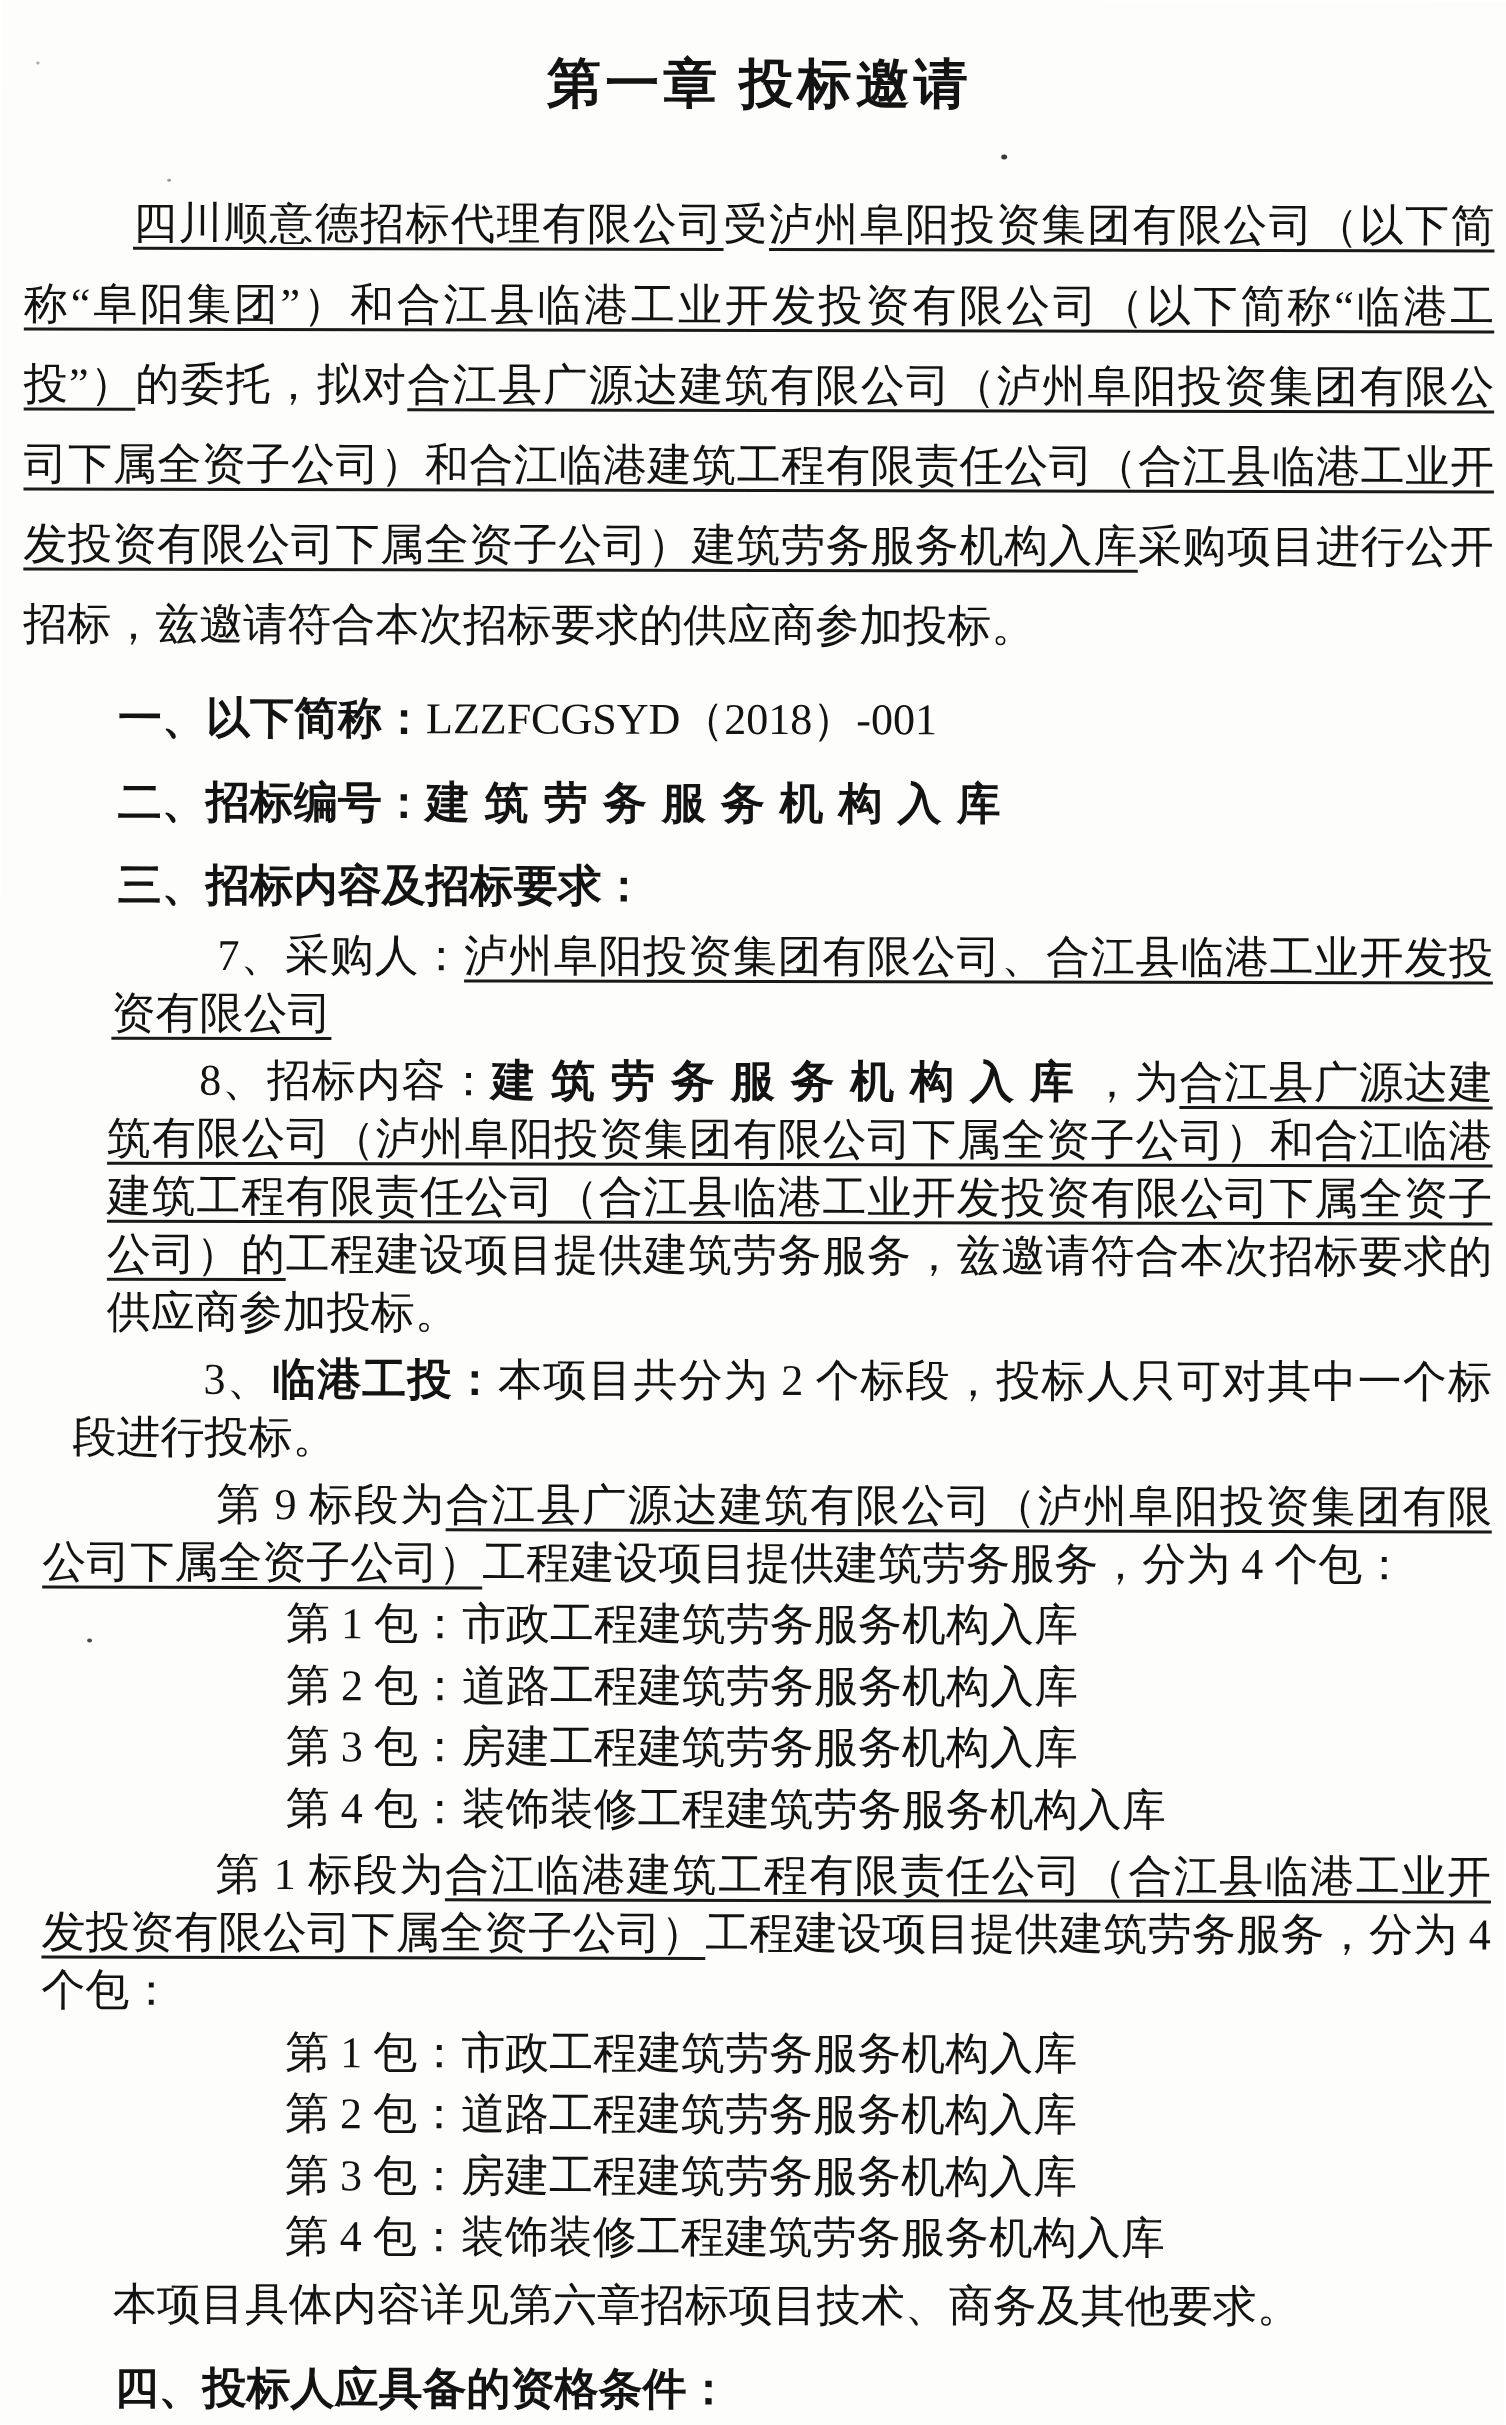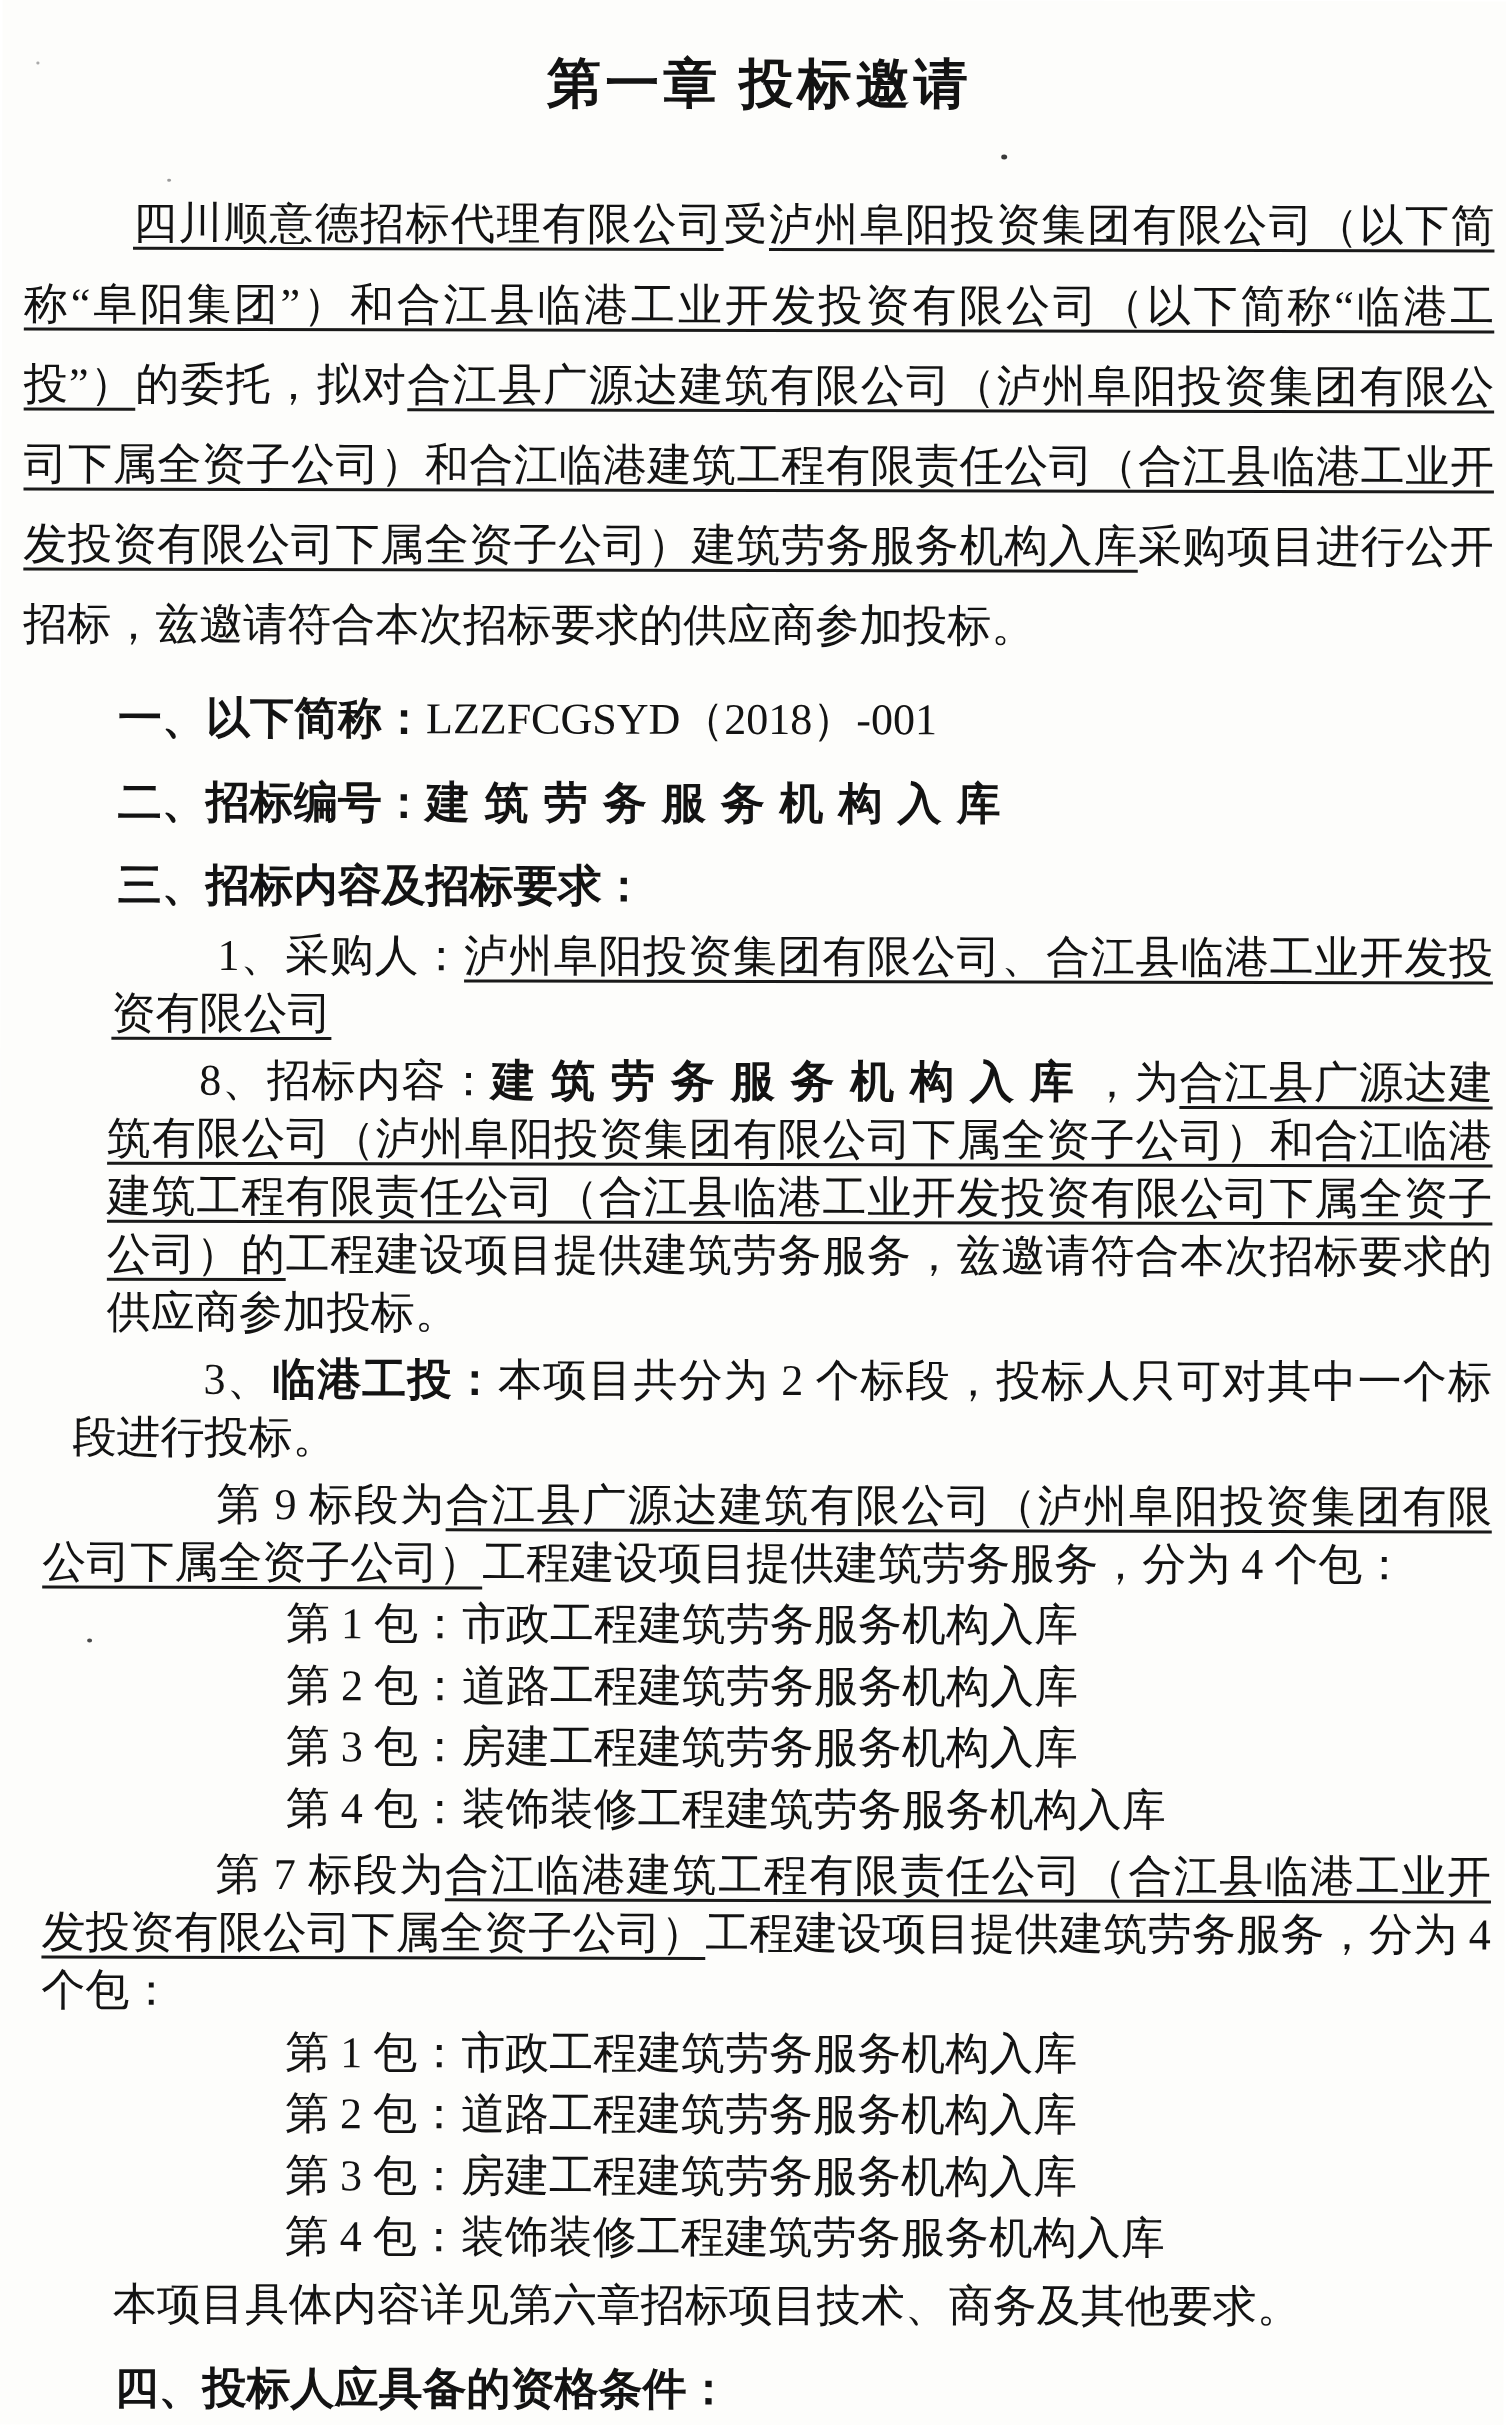--- a/index.html
+++ b/index.html
@@ -71,29 +71,29 @@
 <body style="color: rgb(19, 19, 19);">
 
 <div class="page" style="background: rgb(253, 253, 251);">
   <h1 class="doc-title">第一章 投标邀请</h1>
 
   <div class="doc-body">
       <p class="para role-intro"><span class="u">四川顺意德招标代理有限公司</span><span>受</span><span class="u">泸州阜阳投资集团有限公司（以下简称“阜阳集团”）和合江县临港工业开发投资有限公司（以下简称“临港工投”）</span><span>的委托，拟对</span><span class="u">合江县广源达建筑有限公司（泸州阜阳投资集团有限公司下属全资子公司）和合江临港建筑工程有限责任公司（合江县临港工业开发投资有限公司下属全资子公司）建筑劳务服务机构入库</span><span>采购项目进行公开招标，兹邀请符合本次招标要求的供应商参加投标。</span></p>
       <p class="para role-hnum"><span class="b">一、以下简称：</span><span>LZZFCGSYD（2018）-001</span></p>
       <p class="para role-hnum"><span class="b">二、招标编号：</span><span class="b sp">建筑劳务服务机构入库</span></p>
       <p class="para role-hnum"><span class="b">三、招标内容及招标要求：</span></p>
-      <p class="para role-suba"><span>1、采购人：</span><span class="u">泸州阜阳投资集团有限公司、合江县临港工业开发投资有限公司</span></p>
+      <p class="para role-suba"><span>7、采购人：</span><span class="u">泸州阜阳投资集团有限公司、合江县临港工业开发投资有限公司</span></p>
       <p class="para role-subb"><span>8、招标内容：</span><span class="b sp">建筑劳务服务机构入库</span><span>，为</span><span class="u">合江县广源达建筑有限公司（泸州阜阳投资集团有限公司下属全资子公司）和合江临港建筑工程有限责任公司（合江县临港工业开发投资有限公司下属全资子公司）的</span><span>工程建设项目提供建筑劳务服务，兹邀请符合本次招标要求的供应商参加投标。</span></p>
       <p class="para role-subc"><span>3、</span><span class="b">临港工投：</span><span>本项目共分为 2 个标段，投标人只可对其中一个标段进行投标。</span></p>
       <p class="para role-lot"><span>第 9 标段为</span><span class="u">合江县广源达建筑有限公司（泸州阜阳投资集团有限公司下属全资子公司）</span><span>工程建设项目提供建筑劳务服务，分为 4 个包：</span></p>
       <p class="para role-pkg"><span>第 1 包：市政工程建筑劳务服务机构入库</span></p>
       <p class="para role-pkg"><span>第 2 包：道路工程建筑劳务服务机构入库</span></p>
       <p class="para role-pkg"><span>第 3 包：房建工程建筑劳务服务机构入库</span></p>
       <p class="para role-pkg"><span>第 4 包：装饰装修工程建筑劳务服务机构入库</span></p>
-      <p class="para role-lot"><span>第 7 标段为</span><span class="u">合江临港建筑工程有限责任公司（合江县临港工业开发投资有限公司下属全资子公司）</span><span>工程建设项目提供建筑劳务服务，分为 4 个包：</span></p>
+      <p class="para role-lot"><span>第 1 标段为</span><span class="u">合江临港建筑工程有限责任公司（合江县临港工业开发投资有限公司下属全资子公司）</span><span>工程建设项目提供建筑劳务服务，分为 4 个包：</span></p>
       <p class="para role-pkg"><span>第 1 包：市政工程建筑劳务服务机构入库</span></p>
       <p class="para role-pkg"><span>第 2 包：道路工程建筑劳务服务机构入库</span></p>
       <p class="para role-pkg"><span>第 3 包：房建工程建筑劳务服务机构入库</span></p>
       <p class="para role-pkg"><span>第 4 包：装饰装修工程建筑劳务服务机构入库</span></p>
       <p class="para role-note"><span>本项目具体内容详见第六章招标项目技术、商务及其他要求。</span></p>
       <p class="para role-hnum"><span class="b">四、投标人应具备的资格条件：</span></p>
     </div>
 
   <div class="speck speck-1"></div>
   <div class="speck speck-2"></div>

